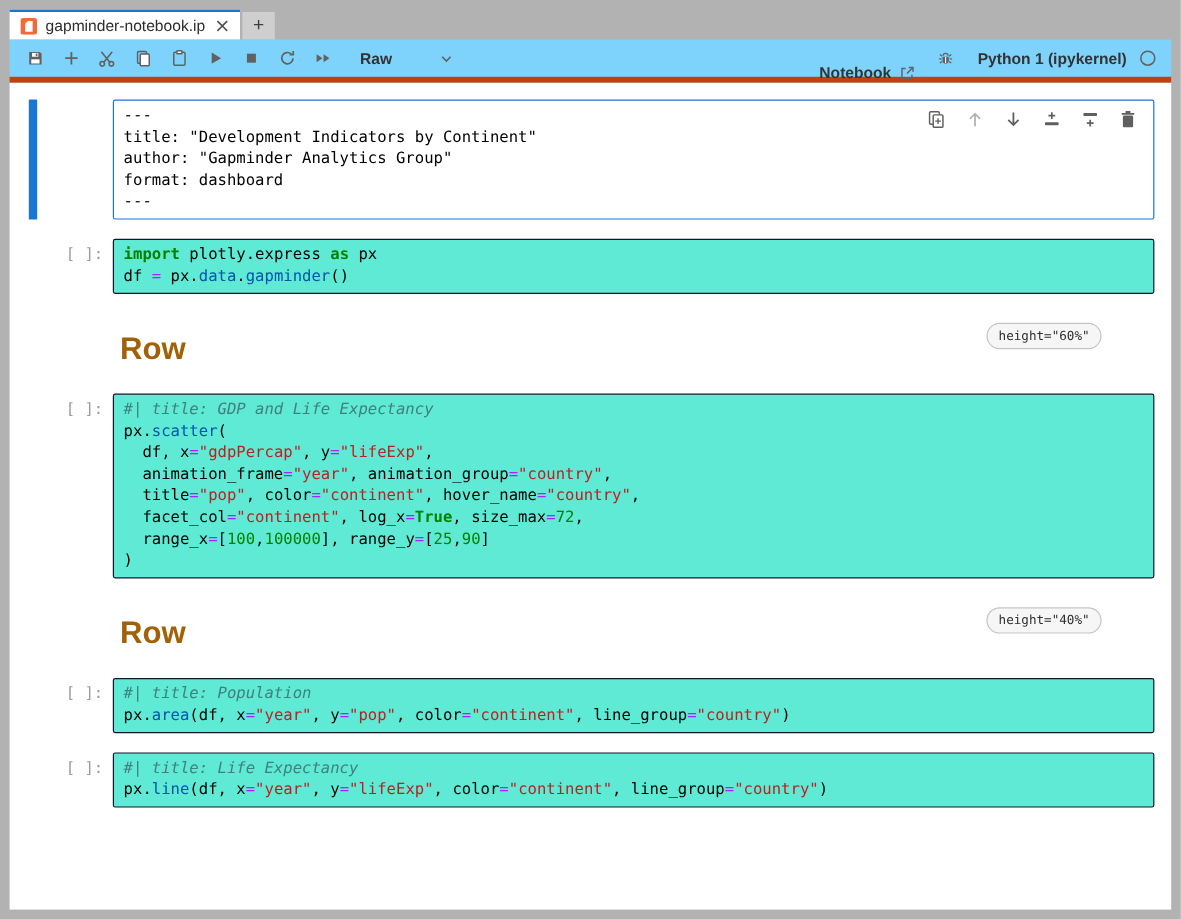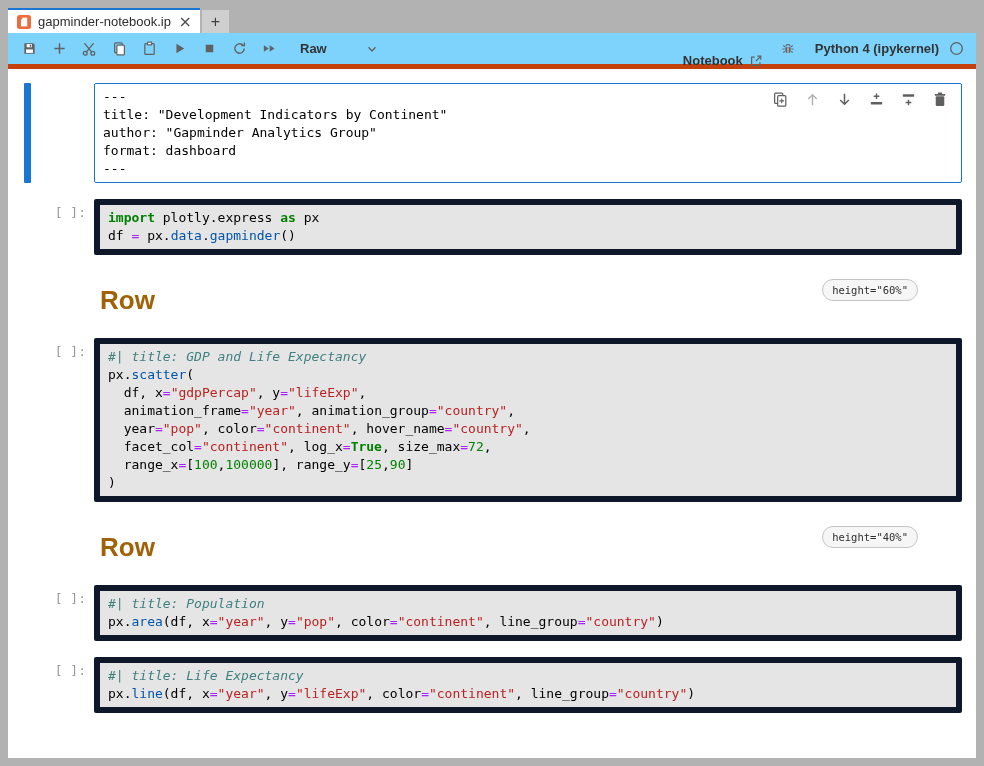--- a/index.html
+++ b/index.html
@@ -25,21 +25,21 @@
   .tb-right{margin-left:auto;display:flex;align-items:center;color:#616161;}
   .tb-right .lbl{font-size:13px;color:#333;}
   .nb-open{display:flex;gap:6px;cursor:pointer;margin-top:24px;}
   .dbg-btn{background:none;border:none;padding:0;margin:0 4px 0 18px;cursor:pointer;color:#616161;display:flex;}
   .kern{margin-left:16px;}
   .kstatus{margin-left:10px;display:flex;}
 
   
   .content{flex:1;background:#fff;overflow:hidden;padding:14px 14px 0 86px;box-sizing:border-box;position:relative;}
   .cell-row{position:relative;margin-bottom:16px;}
-  .editor{position:relative;background:#e5e5e5;border:6px solid #0f172a;border-radius:2px;padding:4px 8px;font-family:"DejaVu Sans Mono",monospace;font-size:13px;line-height:18px;color:#000;}
+  .editor{position:relative;background:#5eead4;border:1px solid #0f172a;border-radius:2px;padding:4px 8px;font-family:"DejaVu Sans Mono",monospace;font-size:13px;line-height:18px;color:#000;}
   .editor.raw{background:#fff;border:1.5px solid #1976d2;}
   .code-line{white-space:pre;height:18px;}
   .prompt{position:absolute;top:6px;left:-92px;width:84px;text-align:right;font-family:"DejaVu Sans Mono",monospace;font-size:13px;color:#9a9a9a;}
   .collapser{position:absolute;left:-70px;top:0;bottom:0;width:7px;background:#1976d2;border-radius:1px;cursor:pointer;}
   .cell-tb{position:absolute;top:6px;right:12px;display:flex;gap:14px;}
   .cbtn{background:none;border:none;padding:0;width:18px;height:18px;cursor:pointer;color:#5f5f5f;display:flex;align-items:center;justify-content:center;}
   .cbtn.disabled{color:#b3b3b3;cursor:default;}
 
   .md-row{display:flex;align-items:flex-start;margin:24px 0 17px 0;min-height:42px;}
   .md-row h1{font-family:"Liberation Sans",sans-serif;font-size:26px;font-weight:bold;color:#a16207;margin:7px 0 0 6px;line-height:1.1;}
@@ -172,21 +172,21 @@
             <svg width="14" height="14" viewBox="0 0 16 16">
               <g fill="none" stroke="currentColor" stroke-width="1.2">
                 <path d="M5.6 5.2a2.4 2.4 0 0 1 4.8 0"></path>
                 <path d="M1.8 8h2.4M11.8 8h2.4M2.6 12l2-1.3M13.4 12l-2-1.3M2.6 4l2 1.6M13.4 4l-2 1.6"></path>
               </g>
               <path fill="currentColor" d="M5 6h6v3.6a3 3 0 0 1-6 0z"></path>
               <path stroke="#fff" stroke-width="1" d="M8 6.3v6"></path>
             </svg>
           </span>
       </button>
-      <span class="lbl kern">Python 4 (ipykernel)</span>
+      <span class="lbl kern">Python 1 (ipykernel)</span>
       <span class="kstatus icon">
           <svg width="15" height="15" viewBox="0 0 16 16" fill="none" stroke="currentColor" stroke-width="1.4">
             <circle cx="8" cy="8" r="6.2"></circle>
           </svg>
         </span>
     </div>
   </div>
 
   <div class="content">
     <div id="cells">
@@ -261,21 +261,21 @@
           <h1>Row</h1>
           <span class="badge">height="60%"</span>
         </div>
         <div class="cell-row">
           <div class="prompt">[ ]:</div>
           <div class="editor code">
             <div class="code-line"><span class="tk-com">#| title: GDP and Life Expectancy</span></div>
             <div class="code-line"><span class="tk-plain">px.</span><span class="tk-prop">scatter</span><span class="tk-plain">(</span></div>
             <div class="code-line"><span class="tk-plain">  df, x</span><span class="tk-op">=</span><span class="tk-str">"gdpPercap"</span><span class="tk-plain">, y</span><span class="tk-op">=</span><span class="tk-str">"lifeExp"</span><span class="tk-plain">,</span></div>
             <div class="code-line"><span class="tk-plain">  animation_frame</span><span class="tk-op">=</span><span class="tk-str">"year"</span><span class="tk-plain">, animation_group</span><span class="tk-op">=</span><span class="tk-str">"country"</span><span class="tk-plain">,</span></div>
-            <div class="code-line"><span class="tk-plain">  year</span><span class="tk-op">=</span><span class="tk-str">"pop"</span><span class="tk-plain">, color</span><span class="tk-op">=</span><span class="tk-str">"continent"</span><span class="tk-plain">, hover_name</span><span class="tk-op">=</span><span class="tk-str">"country"</span><span class="tk-plain">,</span></div>
+            <div class="code-line"><span class="tk-plain">  title</span><span class="tk-op">=</span><span class="tk-str">"pop"</span><span class="tk-plain">, color</span><span class="tk-op">=</span><span class="tk-str">"continent"</span><span class="tk-plain">, hover_name</span><span class="tk-op">=</span><span class="tk-str">"country"</span><span class="tk-plain">,</span></div>
             <div class="code-line"><span class="tk-plain">  facet_col</span><span class="tk-op">=</span><span class="tk-str">"continent"</span><span class="tk-plain">, log_x</span><span class="tk-op">=</span><span class="tk-kw">True</span><span class="tk-plain">, size_max</span><span class="tk-op">=</span><span class="tk-num">72</span><span class="tk-plain">,</span></div>
             <div class="code-line"><span class="tk-plain">  range_x</span><span class="tk-op">=</span><span class="tk-plain">[</span><span class="tk-num">100</span><span class="tk-plain">,</span><span class="tk-num">100000</span><span class="tk-plain">], range_y</span><span class="tk-op">=</span><span class="tk-plain">[</span><span class="tk-num">25</span><span class="tk-plain">,</span><span class="tk-num">90</span><span class="tk-plain">]</span></div>
             <div class="code-line"><span class="tk-plain">)</span></div>
           </div>
         </div>
         <div class="md-row">
           <h1>Row</h1>
           <span class="badge">height="40%"</span>
         </div>
         <div class="cell-row">

